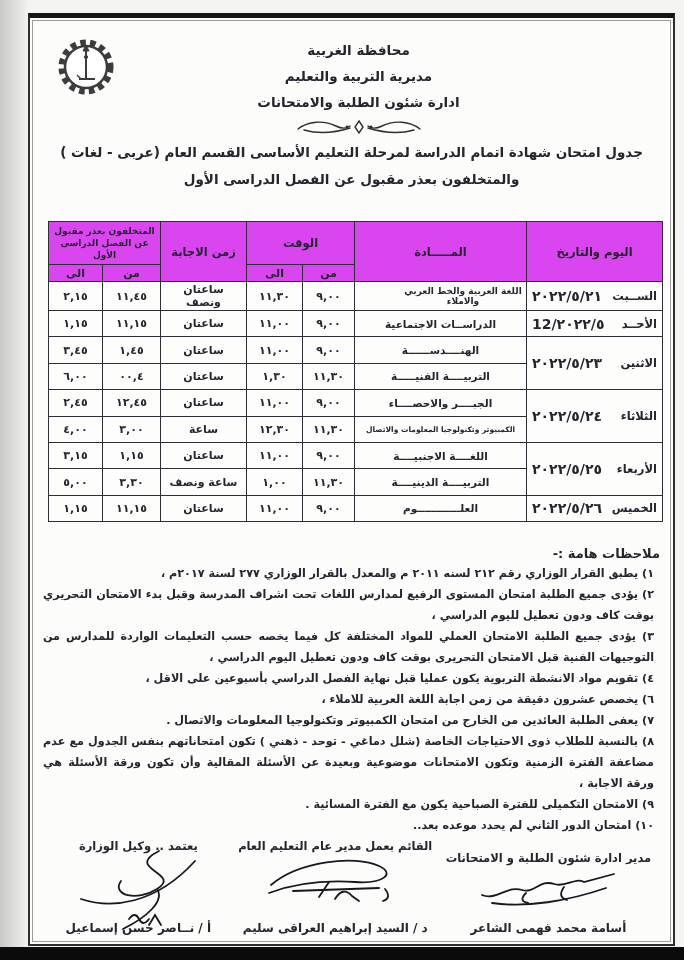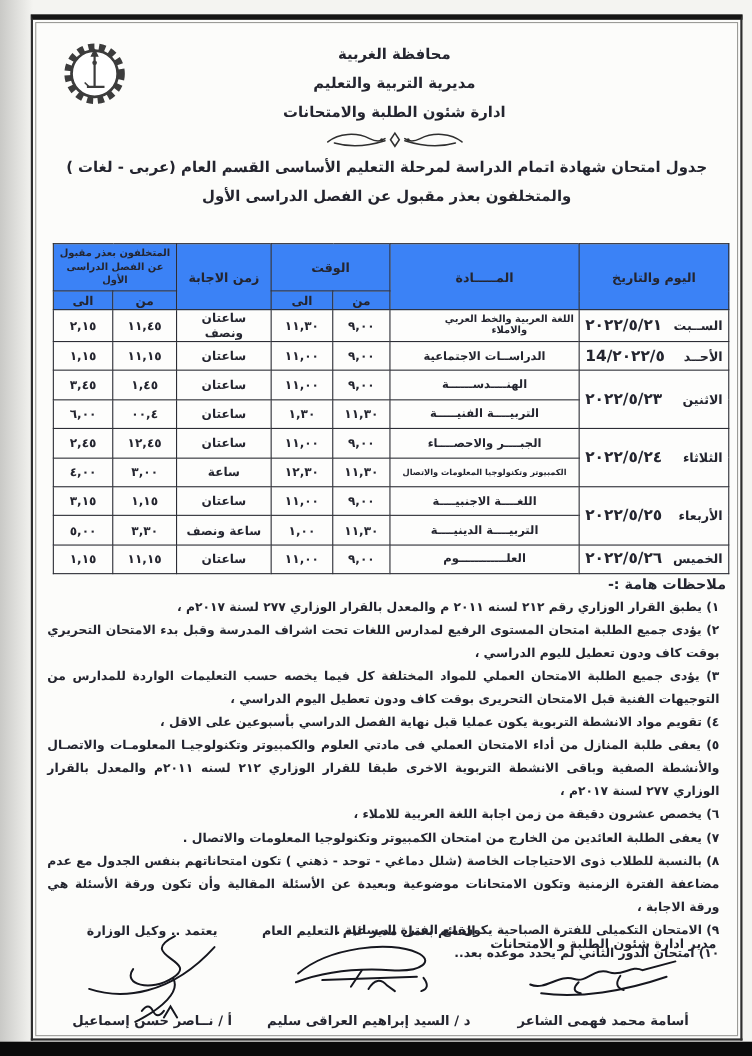--- a/index.html
+++ b/index.html
@@ -24,34 +24,34 @@
 
   
   .titles{position:absolute;top:118px;left:8px;right:8px;text-align:center;}
   .title-line{font-weight:bold;font-size:13.5px;line-height:27px;}
 
   
   .schedule{position:absolute;top:200px;right:7px;}
   table{border-collapse:collapse;table-layout:fixed;width:614px;}
   th,td{border:1.6px solid #2c2d35;text-align:center;vertical-align:middle;
     padding:1px 3px;font-weight:bold;color:#24252f;box-sizing:border-box;}
-  thead th{background:#3b82f6;font-size:11.5px;}
+  thead th{background:#d946ef;font-size:11.5px;}
   thead tr.h1 th{height:43px;}
   thead tr.h2 th{height:17px;font-size:11px;padding:0;}
   th.makeup-th{font-size:9px;line-height:1.35;padding:1px 2px;}
   tbody td{height:26.4px;font-size:11px;background:#fdfdfc;}
   td.subject{font-size:10.5px;}
   td.subject.mid{font-size:9px;padding-left:48px;}
   td.subject.small{font-size:7.5px;}
   .daywrap{display:flex;justify-content:space-between;align-items:center;padding:0 2px;}
   .dayname{font-size:11.5px;}
   .daydate{font-size:14px;}
 
   
-  .notes{position:absolute;top:503px;right:10px;left:10px;}
+  .notes{position:absolute;top:525px;right:10px;left:10px;}
   .notes-heading{font-weight:bold;font-size:13px;margin-bottom:2px;}
   .note{font-weight:bold;font-size:11.2px;line-height:21px;
     text-align:justify;text-align-last:right;padding-right:6px;}
 
   
   .signatures{position:absolute;top:818px;left:14px;right:14px;height:100px;
     display:flex;justify-content:space-between;}
   .sig-col{position:relative;text-align:center;}
   .sig-col.c1{width:218px;margin-top:12px;}
   .sig-col.c2{width:214px;}
@@ -142,21 +142,21 @@
               <td>٩,٠٠</td>
               <td>١١,٣٠</td>
               <td>ساعتان ونصف</td>
               <td>١١,٤٥</td>
               <td>٢,١٥</td>
             </tr>
             <tr>
               <td rowspan="1">
                 <div class="daywrap">
                   <span class="dayname">الأحــد</span>
-                  <span class="daydate">٢٠٢٢/٥/14</span>
+                  <span class="daydate">٢٠٢٢/٥/12</span>
                 </div>
               </td>
               <td class="subject">الدراســات الاجتماعية</td>
               <td>٩,٠٠</td>
               <td>١١,٠٠</td>
               <td>ساعتان</td>
               <td>١١,١٥</td>
               <td>١,١٥</td>
             </tr>
             <tr>
@@ -243,21 +243,20 @@
       </table>
     </div>
 
     <div class="notes">
       <div class="notes-heading">ملاحظات هامة :-</div>
       <div>
           <div class="note">١)  يطبق القرار الوزاري رقم ٢١٢ لسنه ٢٠١١ م والمعدل بالقرار الوزاري ٢٧٧ لسنة ٢٠١٧م ،</div>
           <div class="note">٢) يؤدى جميع الطلبة امتحان المستوى الرفيع لمدارس اللغات تحت اشراف المدرسة وقبل بدء الامتحان التحريري بوقت كاف ودون تعطيل لليوم الدراسي ،</div>
           <div class="note">٣) يؤدى جميع الطلبة الامتحان العملي للمواد المختلفة كل فيما يخصه حسب التعليمات الواردة للمدارس من التوجيهات الفنية قبل الامتحان التحريرى بوقت كاف ودون تعطيل اليوم الدراسي ،</div>
           <div class="note">٤) تقويم مواد الانشطة التربوية يكون عمليا قبل نهاية الفصل الدراسي بأسبوعين على الاقل ،</div>
-          <div class="note">٥) يعفى طلبة المنازل من أداء الامتحان العملي فى مادتي العلوم والكمبيوتر وتكنولوجيـا المعلومـات والاتصـال والأنشطة الصفية وباقى الانشطة التربوية الاخرى طبقا للقرار الوزاري ٢١٢ لسنه ٢٠١١م  والمعدل بالقرار الوزاري ٢٧٧ لسنة ٢٠١٧م ،</div>
           <div class="note">٦) يخصص عشرون دقيقة من زمن اجابة اللغة العربية للاملاء ،</div>
           <div class="note">٧) يعفى الطلبة العائدين من الخارج من امتحان الكمبيوتر وتكنولوجيا المعلومات والاتصال .</div>
           <div class="note">٨) بالنسبة للطلاب ذوى الاحتياجات الخاصة (شلل دماغي - توحد - ذهني ) تكون امتحاناتهم بنفس الجدول مع عدم مضاعفة الفترة الزمنية وتكون الامتحانات موضوعية وبعيدة عن الأسئلة المقالية وأن تكون ورقة الأسئلة هي ورقة الاجابة ،</div>
           <div class="note">٩) الامتحان التكميلى للفترة الصباحية يكون مع الفترة المسائية .</div>
           <div class="note">١٠) امتحان الدور الثاني لم يحدد موعده بعد..</div>
         </div>
     </div>
 
     <div class="signatures">
       <div class="sig-col c1">

